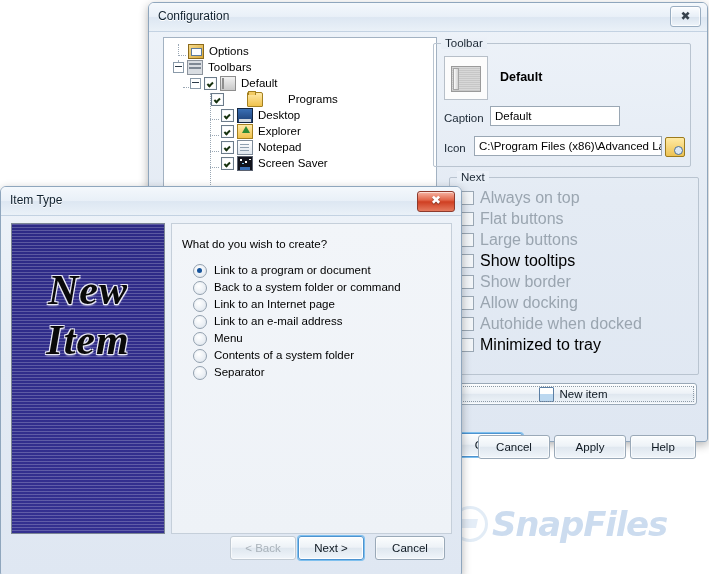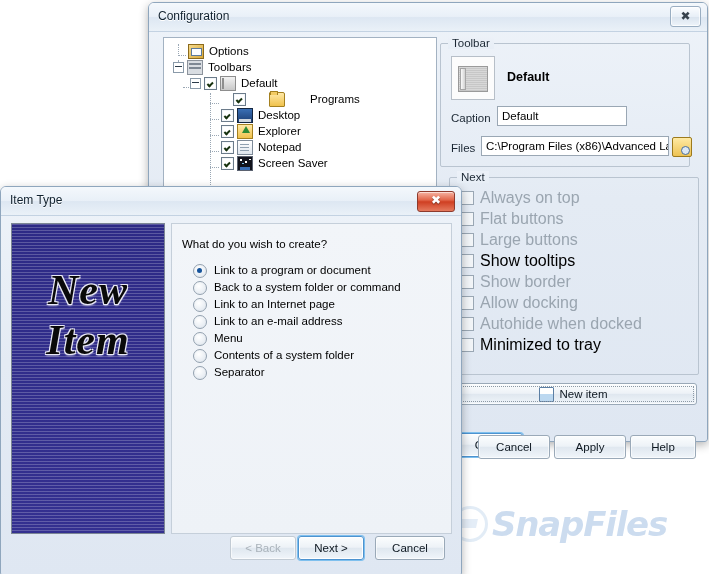--- a/index.html
+++ b/index.html
@@ -146,21 +146,21 @@
   .dotline { position:absolute; border-left:1px dotted #9aa7b4; }
   .dotline.h { border-left:none; border-top:1px dotted #9aa7b4; }
 
   
   .group { position:absolute; border:1px solid #b9c4d0; border-radius:2px; }
   .group > .legend {
     position:absolute; top:-7px; left:7px; padding:0 4px;
     background: linear-gradient(180deg,#ecf1f8,#e7eef6);
     font-size:11.5px; color:#1b2733;
   }
-  #grp-toolbar { left: 291px; top: 12px; width: 248px; height: 122px; }
+  #grp-toolbar { left: 284px; top: 12px; width: 248px; height: 122px; padding-left: 8px; }
   #grp-view    { left: 300px; top: 146px; width: 248px; height: 196px; }
 
   .tb-preview {
     position:absolute; left:10px; top:12px; width:42px; height:42px;
     background:#fcfcfc; border:1px solid #b7bfc8;
   }
   .tb-preview .inner {
     position:absolute; left:6px; top:9px; width:28px; height:24px;
     background: repeating-linear-gradient(180deg,#d8d8d8 0 1px,#c7c7c7 1px 2px);
     border:1px solid #9a9a9a;
@@ -327,21 +327,21 @@
           <div class="tlabel">Toolbars</div>
         </div>
 
         <div class="tnode" style="left:26px; top:37px;">
           <div class="expander"></div>
           <div class="cbx on"></div>
           <div class="ico ic-default"></div>
           <div class="tlabel">Default</div>
         </div>
 
-        <div class="tnode" style="left:69px; top:53px;gap:20px;">
+        <div class="tnode" style="left:47px; top:53px;gap:20px;">
           <div class="cbx on"></div>
           <div class="ico ic-folder"></div>
           <div class="tlabel">Programs</div>
         </div>
 
         <div class="tnode" style="left:57px; top:69px;">
           <div class="cbx on"></div>
           <div class="ico ic-desktop"></div>
           <div class="tlabel">Desktop</div>
         </div>
@@ -370,21 +370,21 @@
 
         <div class="tb-preview">
           <div class="inner"></div>
           <div class="grip"></div>
         </div>
         <div class="tb-name">Default</div>
 
         <div class="fld-label" style="left:10px; top:68px;">Caption</div>
         <div class="textbox" style="left:56px; top:62px; width:130px; height:20px;">Default</div>
 
-        <div class="fld-label" style="left:10px; top:98px;">Files</div>
+        <div class="fld-label" style="left:10px; top:98px;">Icon</div>
         <div class="textbox" style="left:40px; top:92px; width:188px; height:20px;">C:\Program Files (x86)\Advanced Laur</div>
         <div class="browse-btn" style="left:231px; top:93px;"></div>
       </div>
 
       <div class="group" id="grp-view">
         <div class="legend">Next</div>
 
         <div class="vchk disabled" style="left:10px; top:12px;">
           <div class="box"></div>
           <div class="vtext">Always on top</div>

